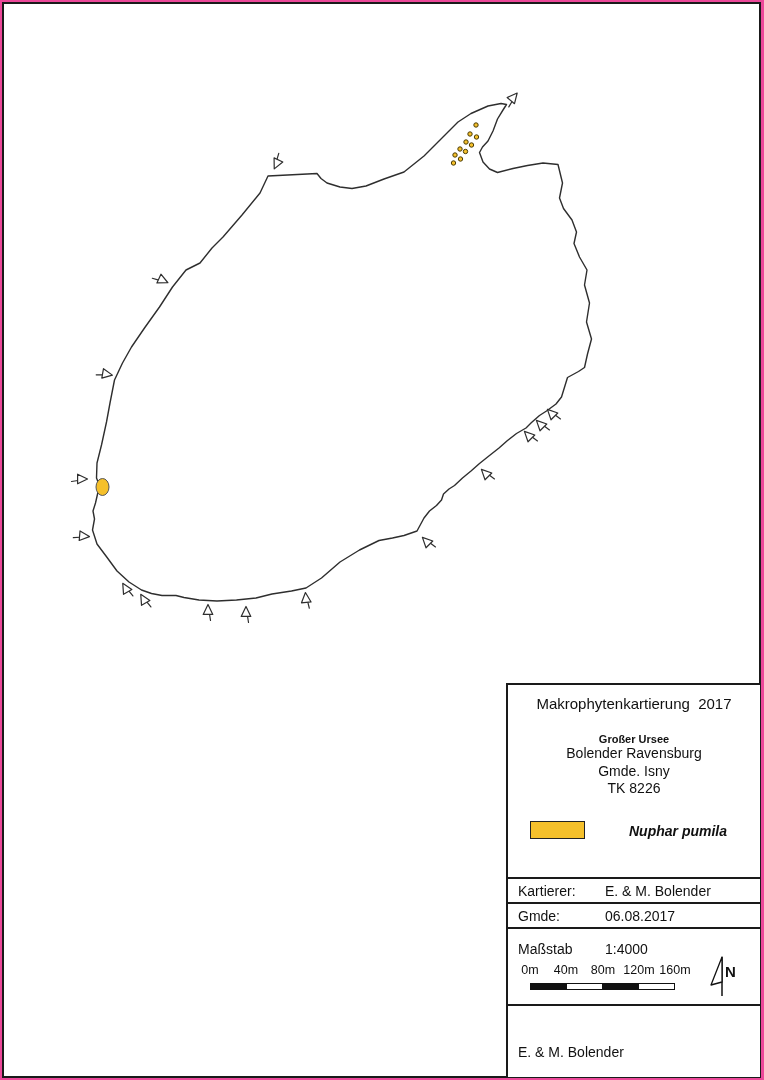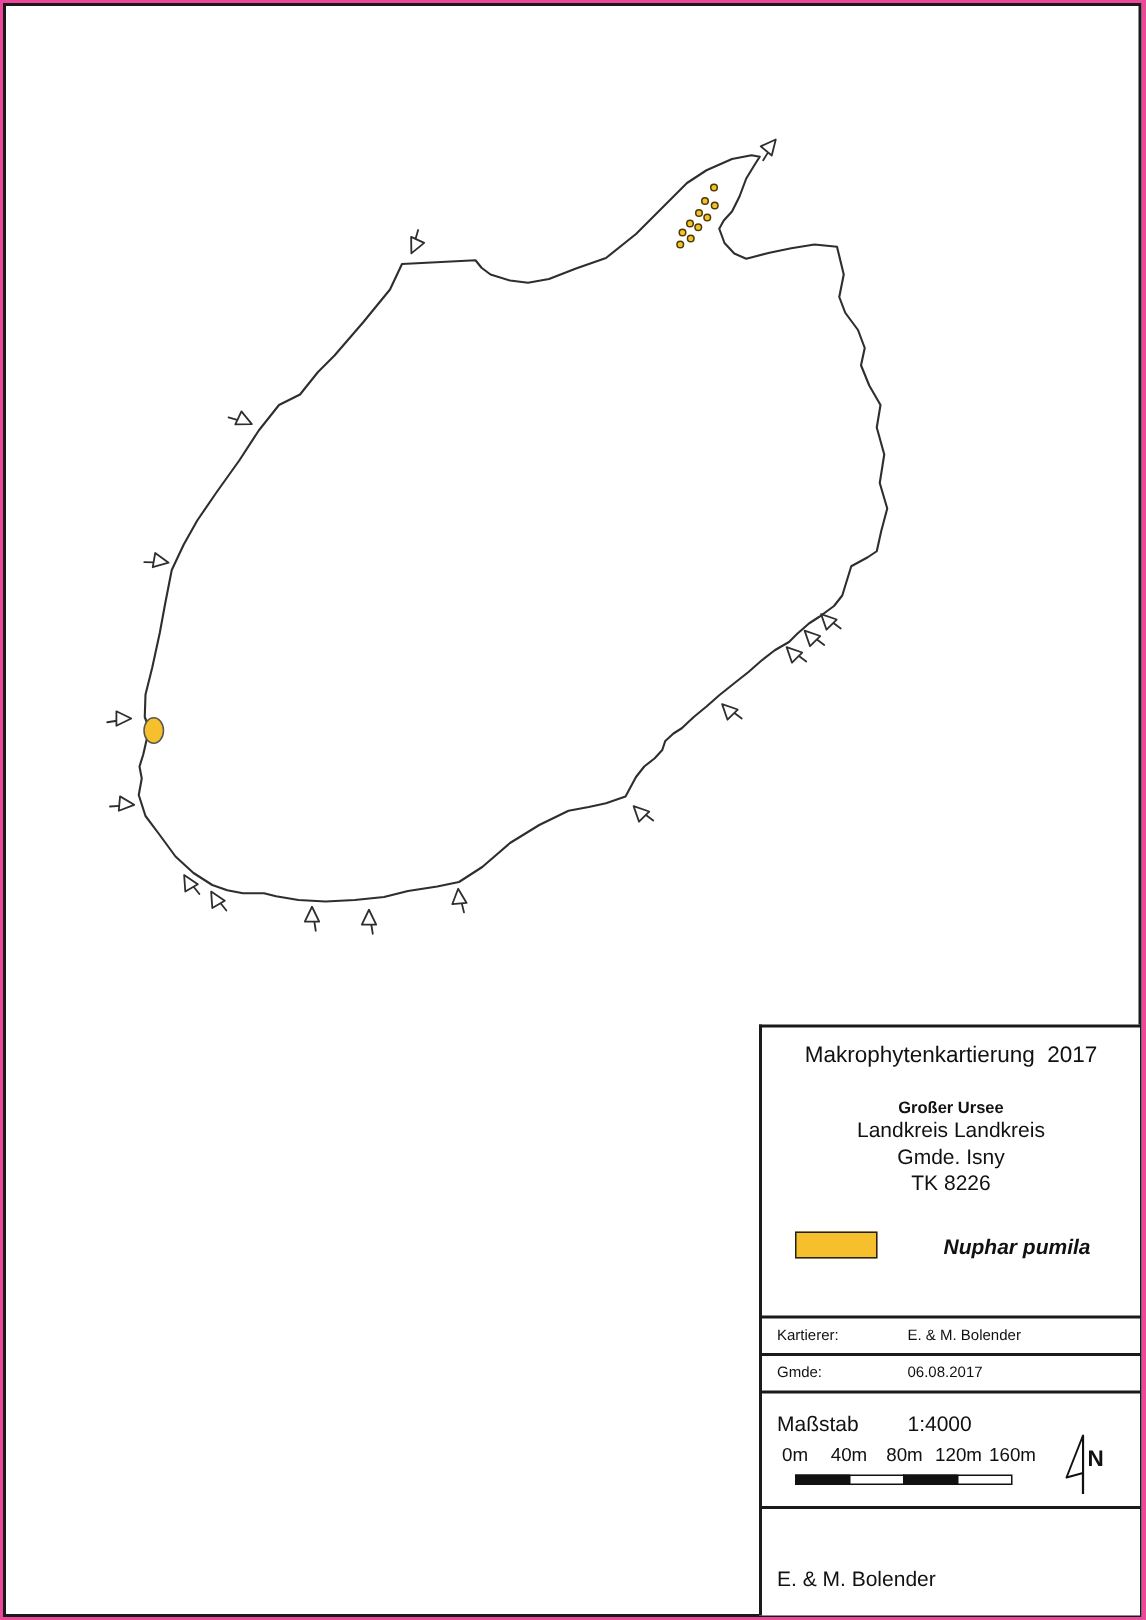--- a/index.html
+++ b/index.html
@@ -28,21 +28,21 @@
   .sec:last-child{border-bottom:none;}
   .sec-title{height:194px;text-align:center;}
   .map-title{font-size:15px;padding-top:10px;white-space:pre-wrap;}
   .lake-name{font-size:11px;font-weight:bold;margin-top:21px;}
   .sub-line{font-size:14px;line-height:17.5px;}
   .key-row{position:absolute;left:0;top:136px;width:100%;display:flex;align-items:flex-end;}
   .swatch{display:inline-block;width:55px;height:18px;margin-left:22px;
     background:var(--species,#f5c02b);border:1.5px solid #222;box-sizing:border-box;}
   .species-name{font-size:14px;font-weight:bold;font-style:italic;margin-left:44px;}
 
-  .sec-row{height:25px;display:flex;align-items:center;font-size:10px;}
+  .sec-row{height:25px;display:flex;align-items:center;font-size:14px;}
   .sec-row .lbl{margin-left:10px;width:87px;}
   .sec-row .val{}
 
   .sec-scale{height:77px;font-size:14px;}
   .scale-lbl{position:absolute;left:10px;top:12px;}
   .scale-ratio{position:absolute;left:97px;top:12px;}
   .tickbar{position:absolute;left:22px;top:54px;width:145px;height:7px;display:flex;}
   .tickbar div{flex:1;border:1px solid #111;margin-left:-1px;}
   .tickbar div:first-child{margin-left:0;}
   .seg-b{background:#111;}
@@ -142,21 +142,21 @@
         <circle cx="453.5" cy="163" r="2.2" class="species-dot"></circle>
       </g>
     <ellipse id="species-patch" class="species-patch" cx="102.5" cy="487" rx="6.5" ry="8.5"></ellipse>
   </svg>
 
   <div class="legend">
 
     <div class="sec sec-title">
       <div class="map-title">Makrophytenkartierung  2017</div>
       <div class="lake-name">Großer Ursee</div>
-      <div class="sub-line">Landkreis Landkreis</div>
+      <div class="sub-line">Bolender Ravensburg</div>
       <div class="sub-line">Gmde. Isny</div>
       <div class="sub-line">TK 8226</div>
       <div class="key-row">
         <span class="swatch"></span>
         <span class="species-name">Nuphar pumila</span>
       </div>
     </div>
 
     <div class="sec sec-row">
       <span class="lbl">Kartierer:</span>

